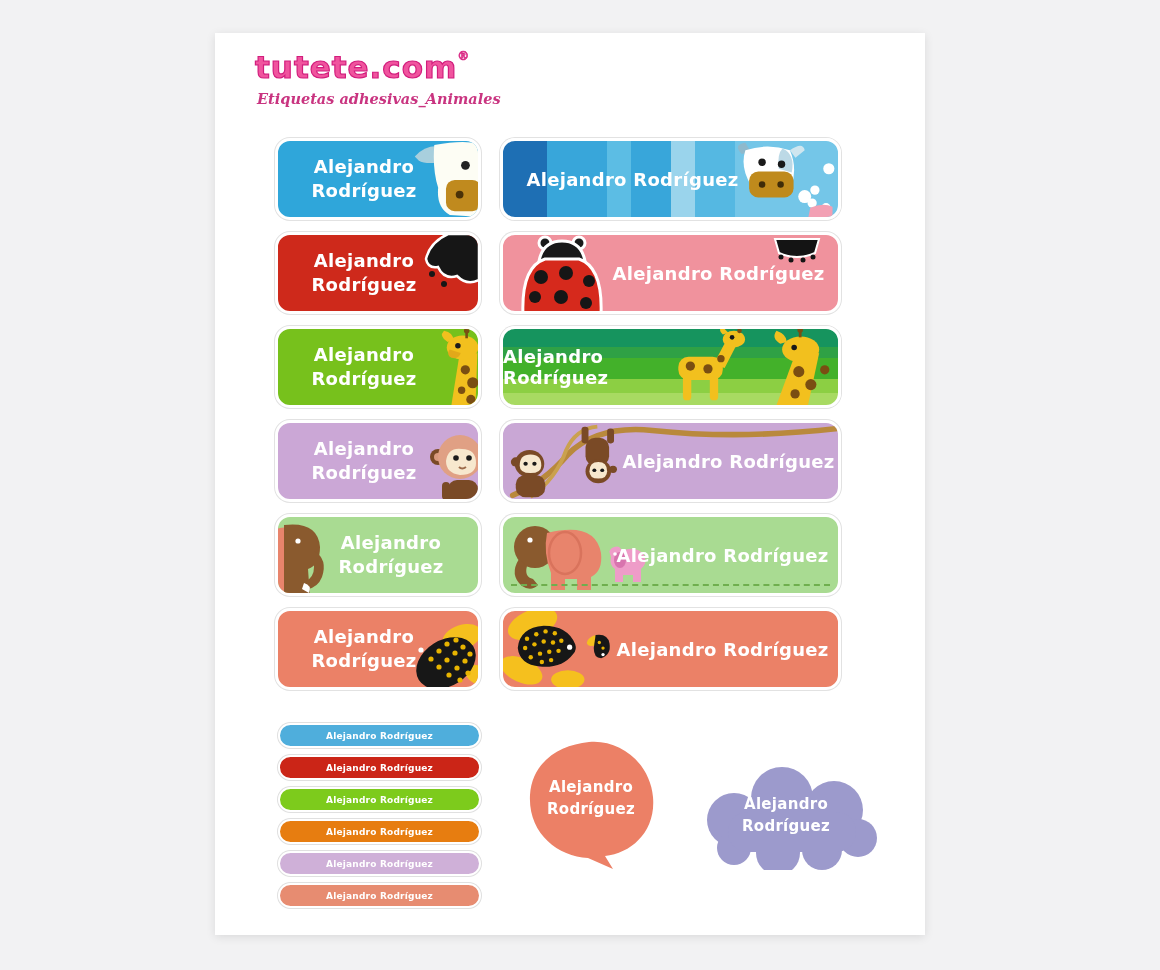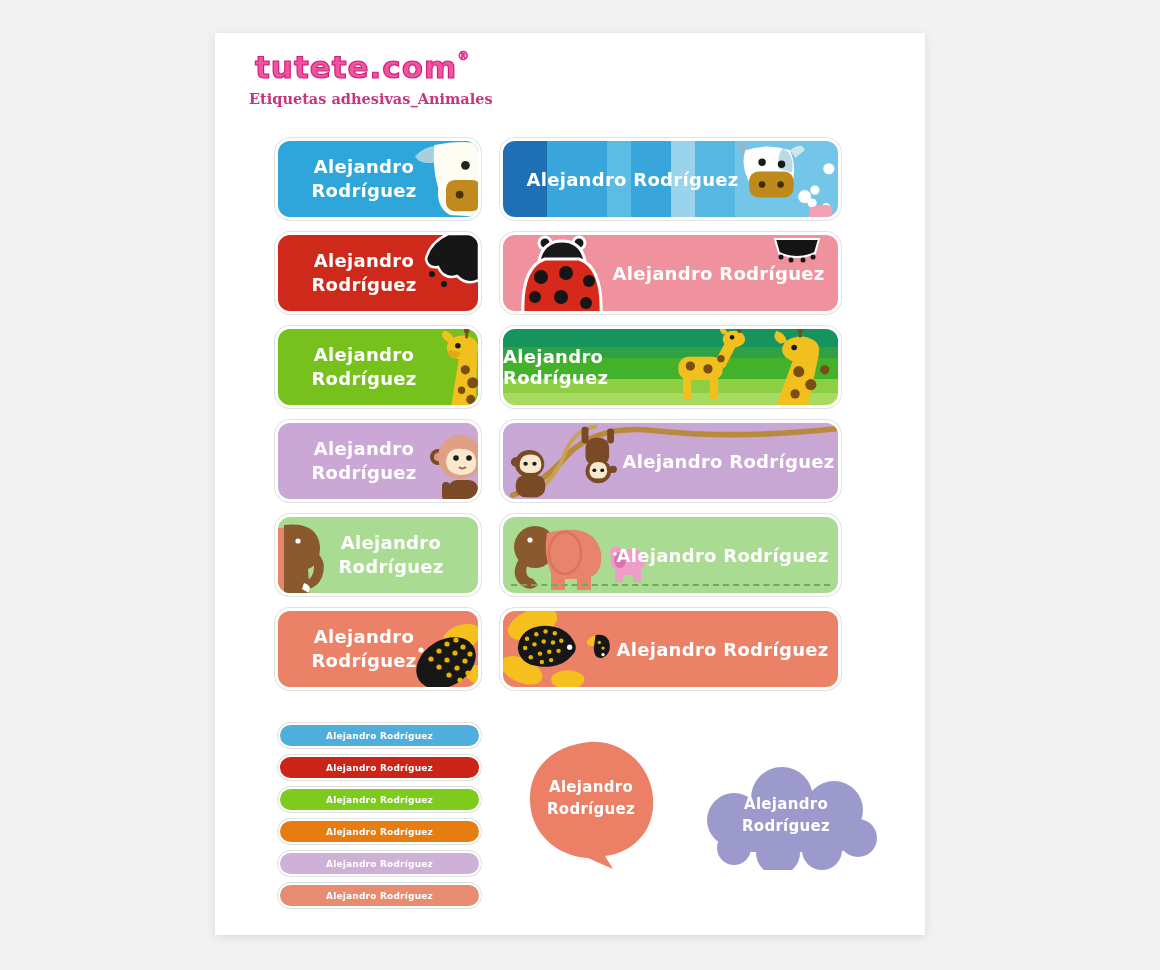--- a/index.html
+++ b/index.html
@@ -6,22 +6,22 @@
   html,body { width:1160px; height:970px; overflow:hidden; background:#f2f2f3;
               font-family:"DejaVu Sans", sans-serif; }
   .stage { position:relative; width:1160px; height:970px; }
   .sheet { position:absolute; left:215px; top:33px; width:710px; height:902px;
            background:#ffffff; box-shadow:0 2px 9px rgba(0,0,0,0.10); }
 
   
   .logo { position:absolute; left:40px; top:16px; font-size:31px; font-weight:900;
           color:#f0549e; letter-spacing:1px; -webkit-text-stroke:1.2px #d21d7d; }
   .logo .reg { font-size:12px; vertical-align:top; -webkit-text-stroke:0.6px #d21d7d; }
-  .subtitle { position:absolute; left:34px; top:57px; font-size:14.5px; font-weight:bold;
-              color:#c93480; font-family:"DejaVu Serif", serif; }
+  .subtitle { position:absolute; left:42px; top:57px; font-size:14.5px; font-weight:bold;
+              font-style:italic; color:#c93480; font-family:"DejaVu Serif", serif; }
 
   
   .sticker { position:absolute; height:82px; border-radius:15px; border:3px solid #fff;
              box-shadow:0 0 0 1px #e2e2e2; overflow:hidden; }
   .sm { left:60px;  width:206px; }
   .lg { left:285px; width:341px; }
   .r1{top:105px}.r2{top:199px}.r3{top:293px}.r4{top:387px}.r5{top:481px}.r6{top:575px}
 
   .n2 { position:absolute; inset:0; display:flex; flex-direction:column; align-items:center;
         justify-content:center; color:#fff; font-weight:bold; font-size:18px;

